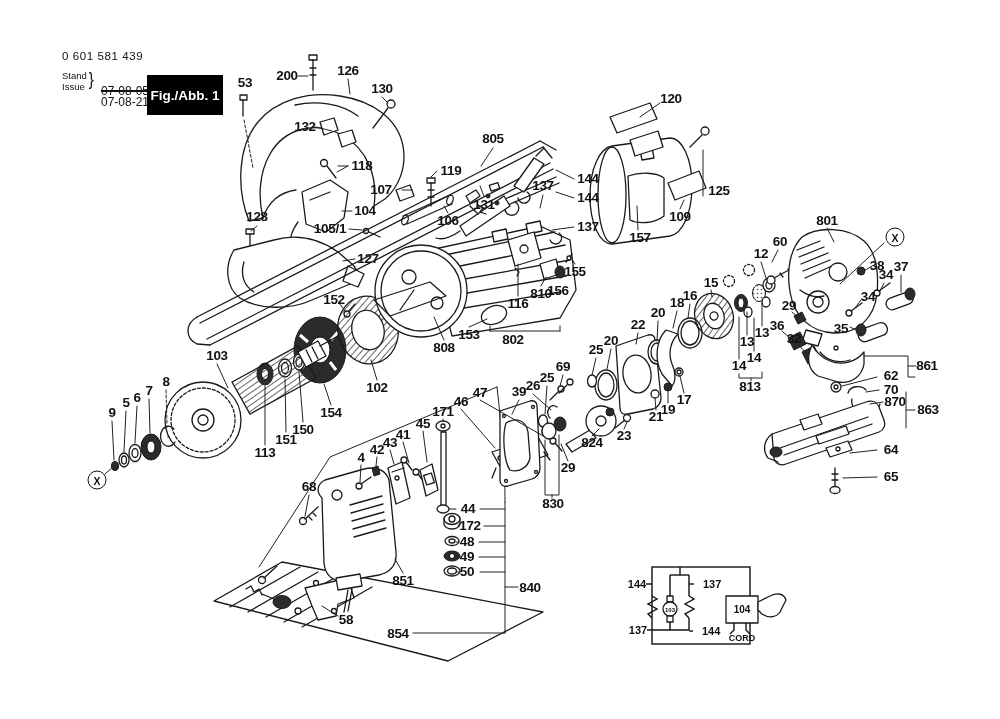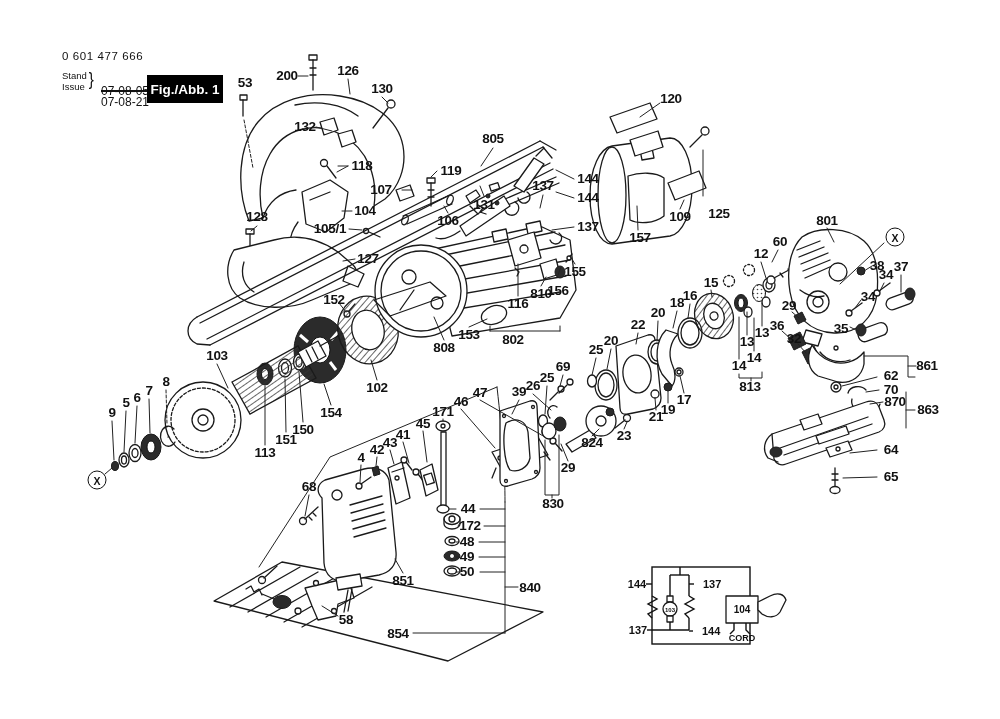--- a/index.html
+++ b/index.html
@@ -21,21 +21,21 @@
            color:#111;white-space:nowrap;letter-spacing:-.3px;line-height:1}
   .circled-x{position:absolute;width:17px;height:17px;border:1.7px solid #111;border-radius:50%;
              transform:translate(-50%,-50%);font:bold 10.5px "Liberation Sans",sans-serif;
              display:flex;align-items:center;justify-content:center}
   
   .part-number{position:absolute;left:62px;top:50px;font-size:11.5px;letter-spacing:.6px}
   .issue-block{position:absolute;left:62px;top:70px;font-size:9.5px;line-height:11px}
   .issue-brace{position:absolute;left:88px;top:68px;font-size:19px;font-weight:400;transform:scaleX(.8)}
   .issue-dates{position:absolute;left:101px;top:86px;font-size:12px;line-height:11px}
   .strike{text-decoration:line-through;text-decoration-thickness:2px}
-  .fig-box{position:absolute;left:147px;top:75px;width:76px;height:28px;background:#000;color:#fff;
+  .fig-box{position:absolute;left:147px;top:75px;width:76px;height:40px;background:#000;color:#fff;
            display:flex;align-items:center;justify-content:center;font-size:13.5px;font-weight:bold}
   
   .footer-note{position:absolute;left:828px;top:615px;font-size:8.6px;line-height:10.4px;color:#1a1a1a}
 </style>
 </head>
 <body>
 
 <div class="stage">
 
   <svg width="1000" height="719" viewBox="0 0 1000 719">
@@ -555,21 +555,21 @@
       <text class="schT" x="637" y="588" text-anchor="middle">144</text>
       <text class="schT" x="703" y="588" text-anchor="start">137</text>
       <text class="schT" x="638" y="634" text-anchor="middle">137</text>
       <text class="schT" x="702" y="635" text-anchor="start">144</text>
       <text class="schM" x="670" y="611.5" text-anchor="middle">103</text>
       <text class="schB" x="742" y="613" text-anchor="middle">104</text>
       <text class="schC" x="742" y="641" text-anchor="middle">CORD</text>
     </g>
   </svg>
 
-  <div class="part-number">0 601 477 666</div>
+  <div class="part-number">0 601 581 439</div>
   <div class="issue-block">
     <div>Stand</div>
     <div>Issue</div>
   </div>
   <div class="issue-brace">}</div>
   <div class="issue-dates">
     <div class="strike">07-08-05</div>
     <div>07-08-21</div>
   </div>
   <div class="fig-box">
@@ -591,21 +591,21 @@
       <span class="callout" style="left: 330px; top: 229px;">105/1</span>
       <span class="callout" style="left: 257px; top: 217px;">128</span>
       <span class="callout" style="left: 368px; top: 259px;">127</span>
       <span class="callout" style="left: 493px; top: 139px;">805</span>
       <span class="callout" style="left: 484px; top: 205px;">131</span>
       <span class="callout" style="left: 543px; top: 186px;">137</span>
       <span class="callout" style="left: 588px; top: 179px;">144</span>
       <span class="callout" style="left: 588px; top: 198px;">144</span>
       <span class="callout" style="left: 588px; top: 227px;">137</span>
       <span class="callout" style="left: 671px; top: 99px;">120</span>
-      <span class="callout" style="left: 701px; top: 214px; padding-left: 36px;">125</span>
+      <span class="callout" style="left: 701px; top: 191px; padding-left: 36px;">125</span>
       <span class="callout" style="left: 680px; top: 217px;">109</span>
       <span class="callout" style="left: 640px; top: 238px;">157</span>
       <span class="callout" style="left: 827px; top: 221px;">801</span>
       <span class="callout" style="left: 780px; top: 242px;">60</span>
       <span class="callout" style="left: 761px; top: 254px;">12</span>
       <span class="callout" style="left: 877px; top: 266px;">38</span>
       <span class="callout" style="left: 901px; top: 267px;">37</span>
       <span class="callout" style="left: 886px; top: 275px;">34</span>
       <span class="callout" style="left: 868px; top: 297px;">34</span>
       <span class="callout" style="left: 841px; top: 329px;">35</span>

